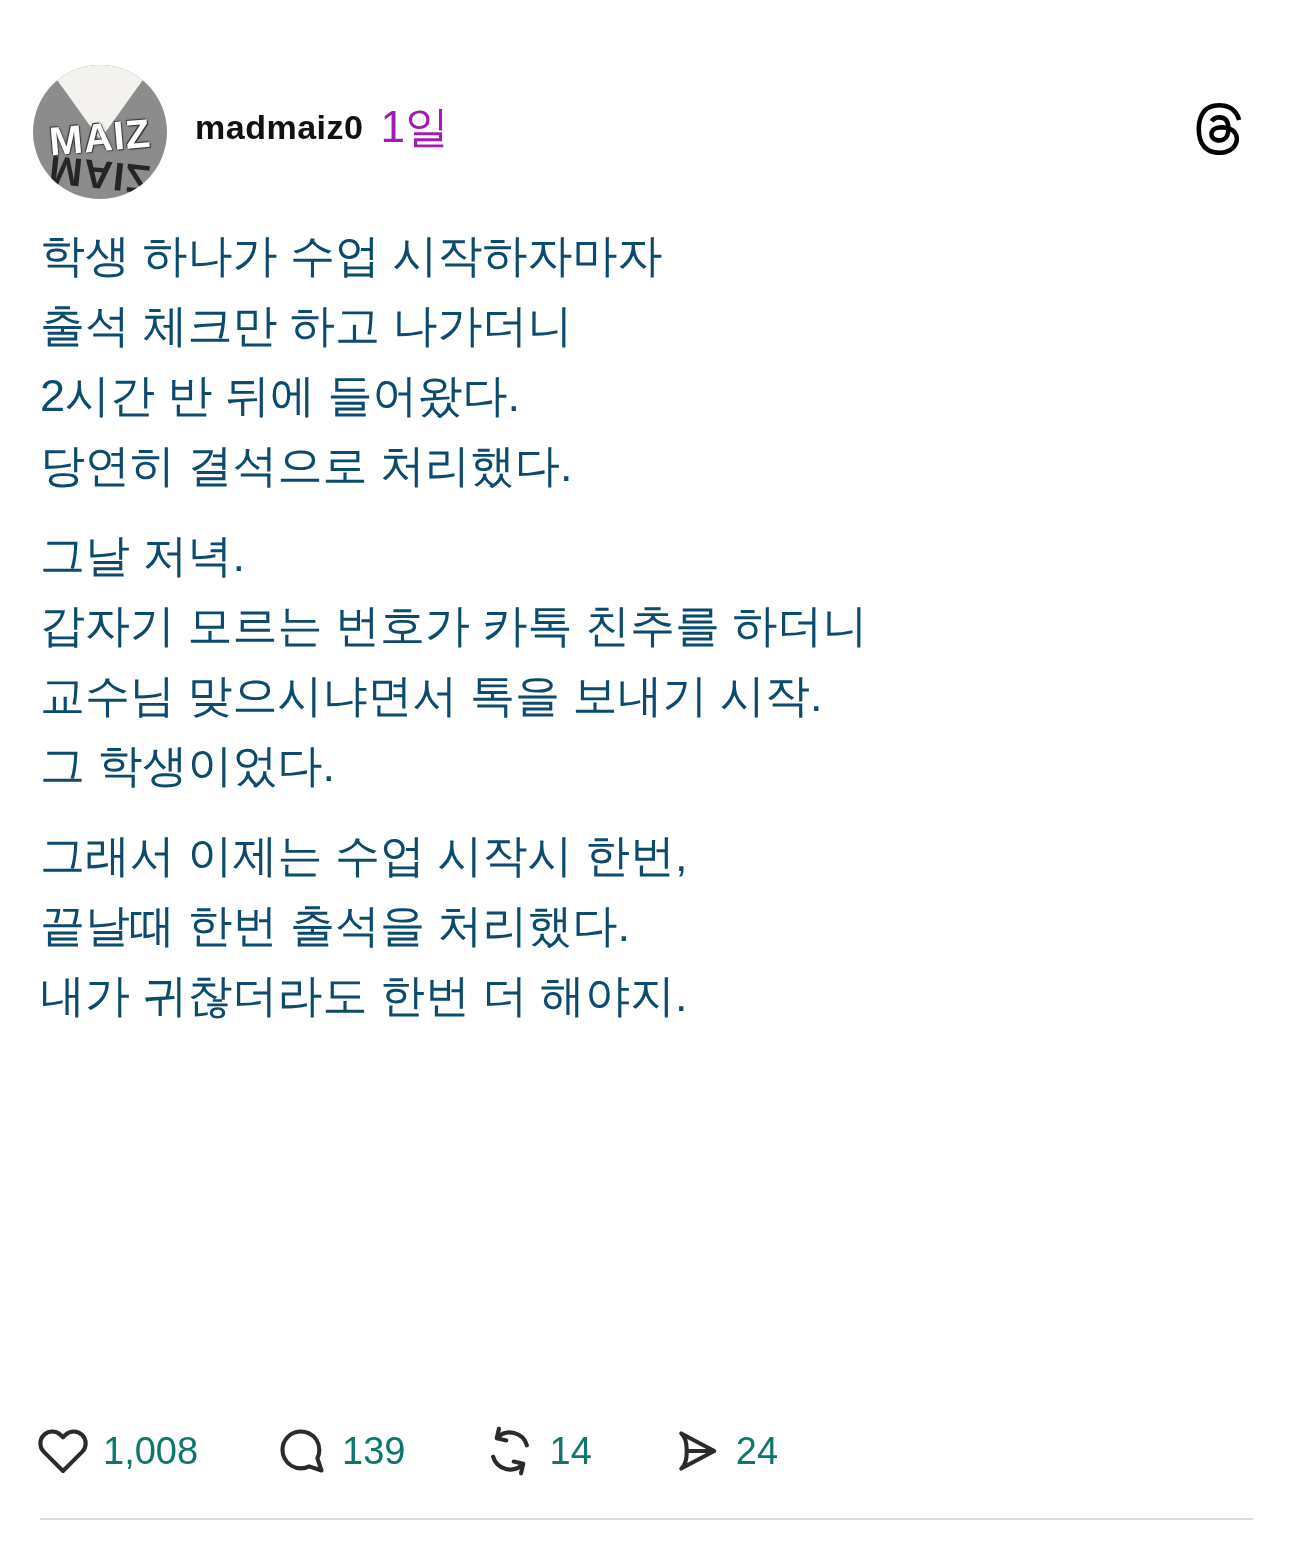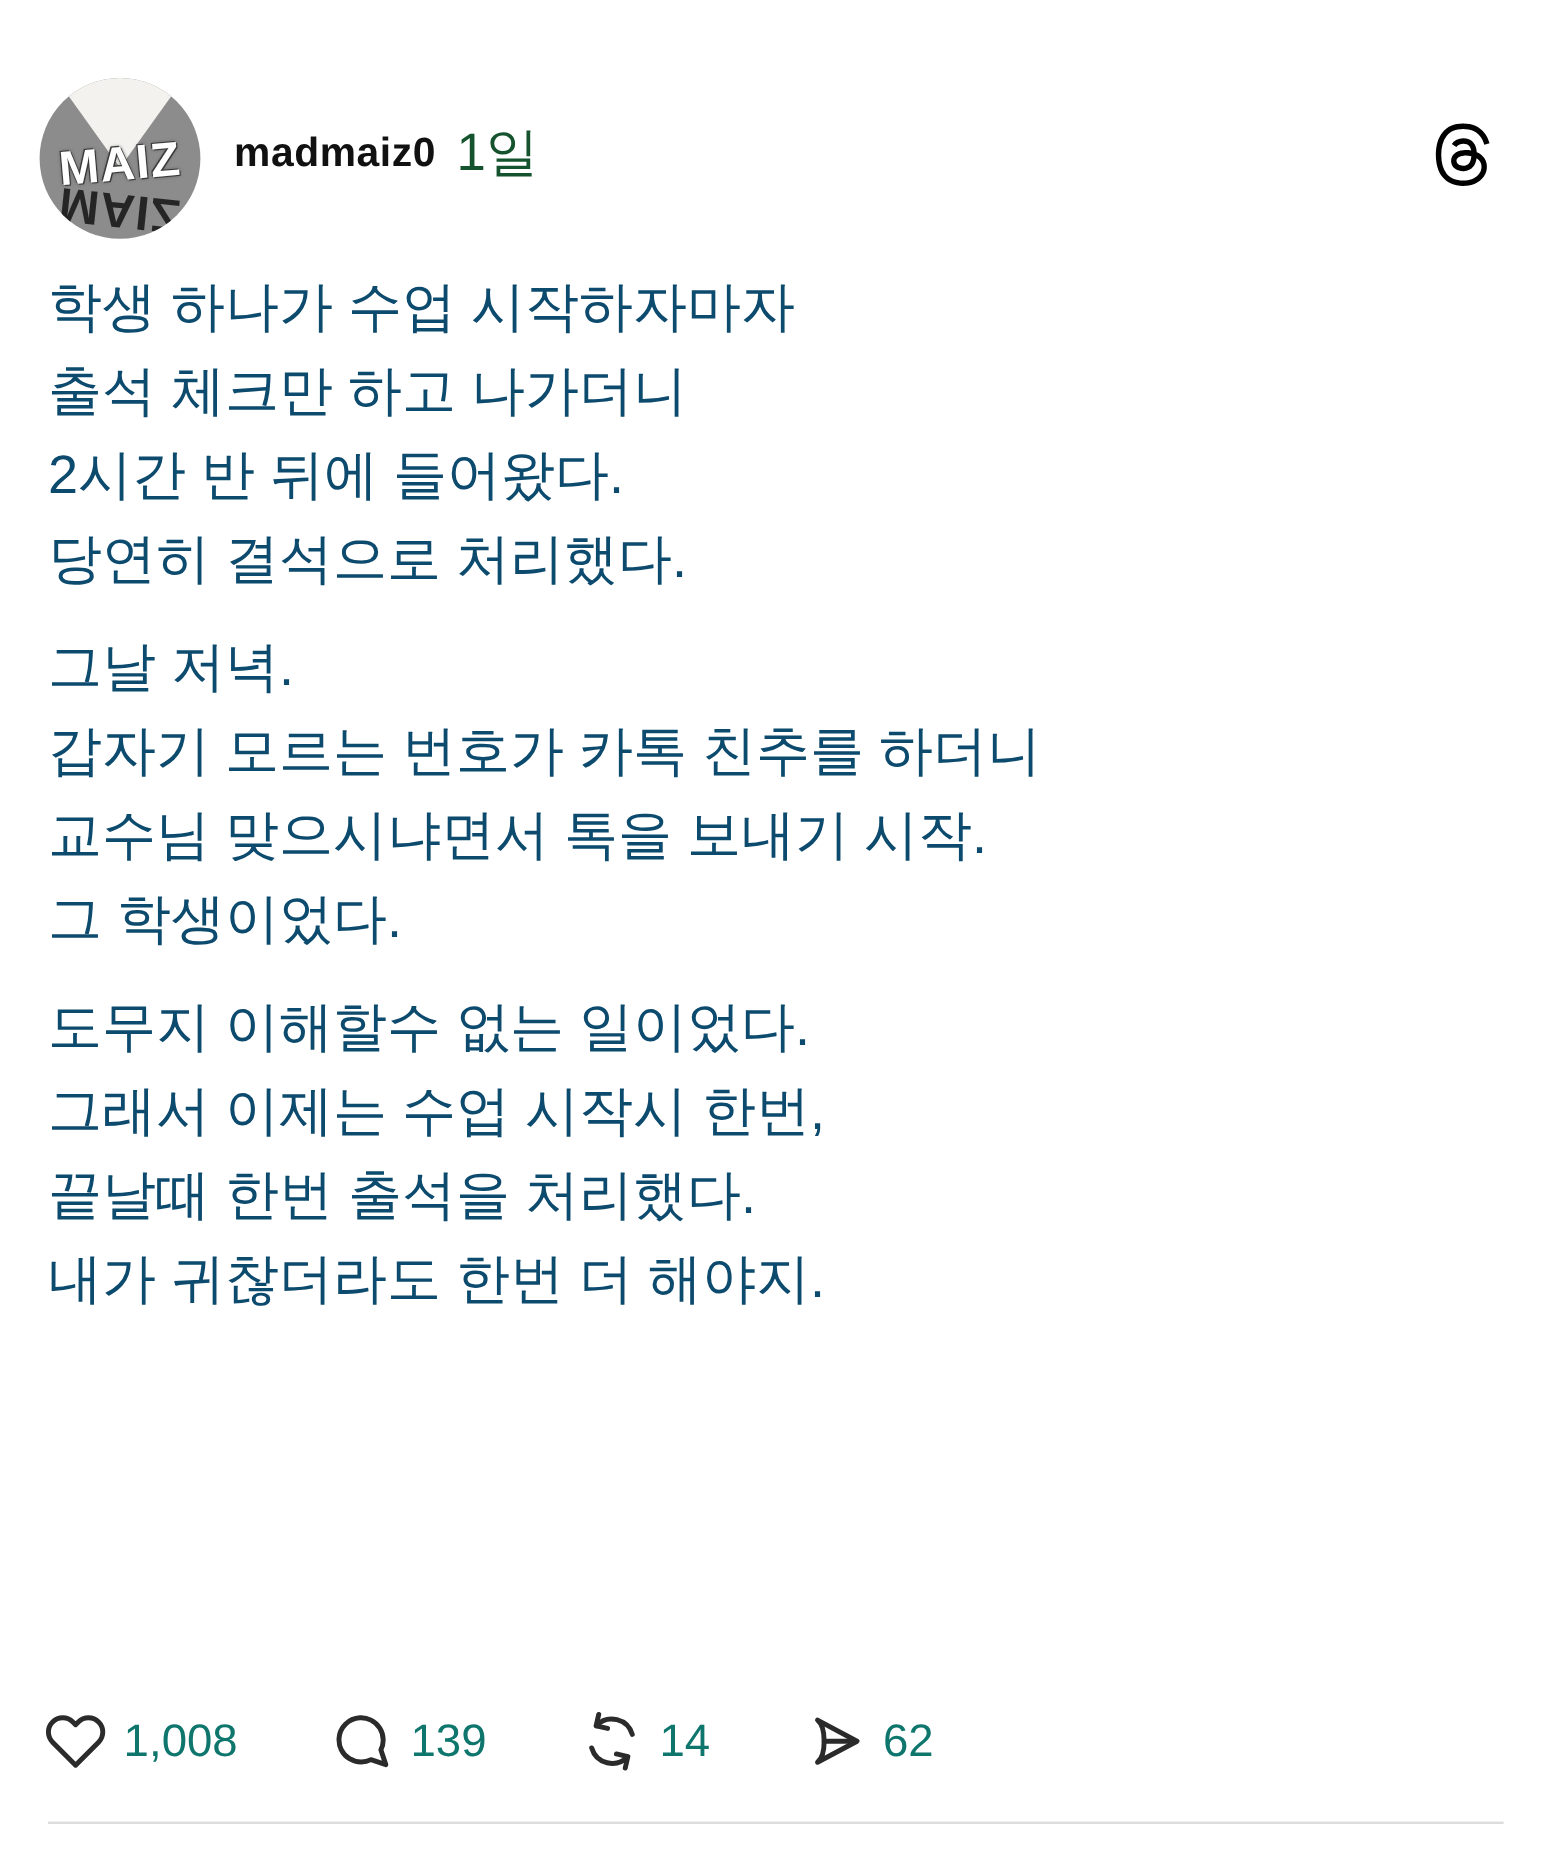--- a/index.html
+++ b/index.html
@@ -31,21 +31,21 @@
     text-shadow: 0 0 3px #3a3a3a, 1px 1px 0 #3a3a3a, -1px -1px 0 #3a3a3a;
   }
   .avatar .txt-bottom {
     top: 90px; color: #1d1d1d; transform: scaleY(-1) rotate(-6deg); opacity: .92;
   }
   .name-row {
     position: absolute; left: 195px; top: 100px; height: 54px;
     display: flex; align-items: center; gap: 17px;
   }
   .username { font-weight: 700; font-size: 34px; color: #111111; letter-spacing: .5px; cursor: pointer; }
-  .timestamp { font-weight: 400; font-size: 44px; color: #14532d; }
+  .timestamp { font-weight: 400; font-size: 44px; color: #a21caf; }
   .brand {
     position: absolute; left: 1193px; top: 101px; width: 52px; height: 56px;
     display: flex; align-items: center; justify-content: center; cursor: pointer;
   }
   .brand svg { width: 52px; height: 56px; fill: #000000; }
 
   
   .content {
     position: absolute; left: 40px; top: 221px; width: 1215px;
     font-size: 45px; line-height: 70px; color: #0c4a6e; font-weight: 400;
@@ -100,21 +100,20 @@
       <div>2시간 반 뒤에 들어왔다.</div>
       <div>당연히 결석으로 처리했다.</div>
     </div>
     <div class="para">
       <div>그날 저녁.</div>
       <div>갑자기 모르는 번호가 카톡 친추를 하더니</div>
       <div>교수님 맞으시냐면서 톡을 보내기 시작.</div>
       <div>그 학생이었다.</div>
     </div>
     <div class="para">
-      <div>도무지 이해할수 없는 일이었다.</div>
       <div>그래서 이제는 수업 시작시 한번,</div>
       <div>끝날때 한번 출석을 처리했다.</div>
       <div>내가 귀찮더라도 한번 더 해야지.</div>
     </div>
   </div>
 
   <div class="actions">
 
     <div class="action">
       <svg viewBox="0 0 24 24">
@@ -140,20 +139,20 @@
         <path d="M17.1 22.3 L18.1 17.9 L13.7 16.9"></path>
       </svg>
       <span class="count">14</span>
     </div>
 
     <div class="action">
       <svg viewBox="0 0 24 24">
         <path d="M5.2 3.9 L20.4 12 L5.2 20.1 C8.6 17.4 8.6 6.6 5.2 3.9 Z"></path>
         <path d="M7.8 12 H19.5"></path>
       </svg>
-      <span class="count">62</span>
+      <span class="count">24</span>
     </div>
 
   </div>
 
   <div class="divider"></div>
 
 </div>
 
 </body></html>

